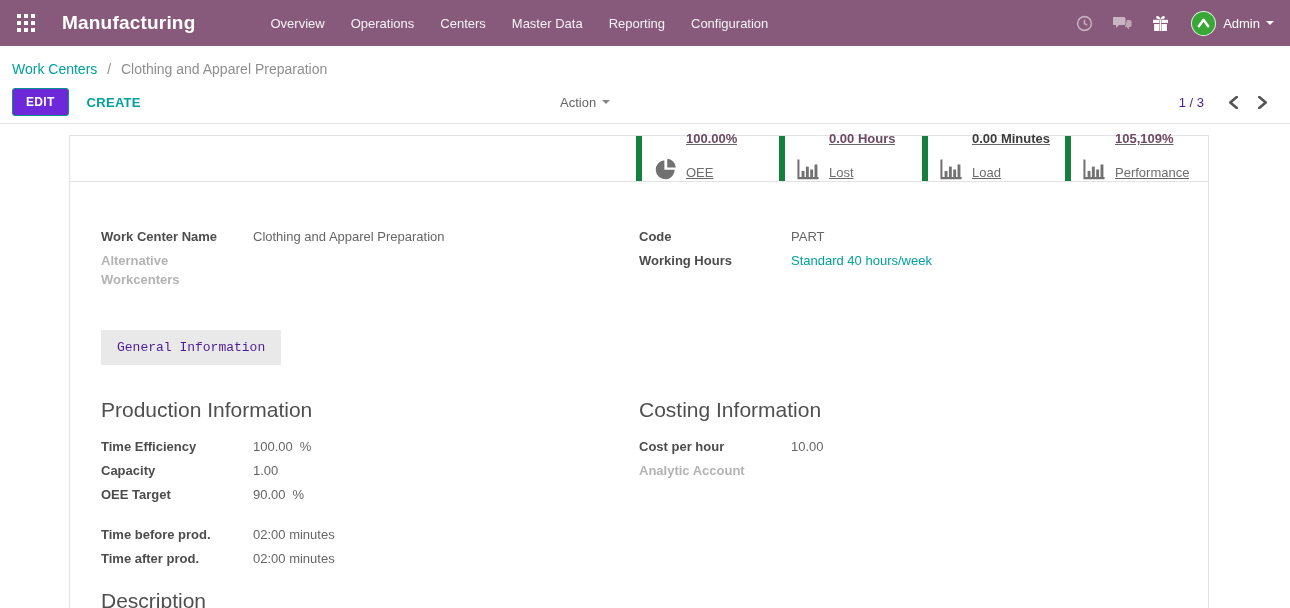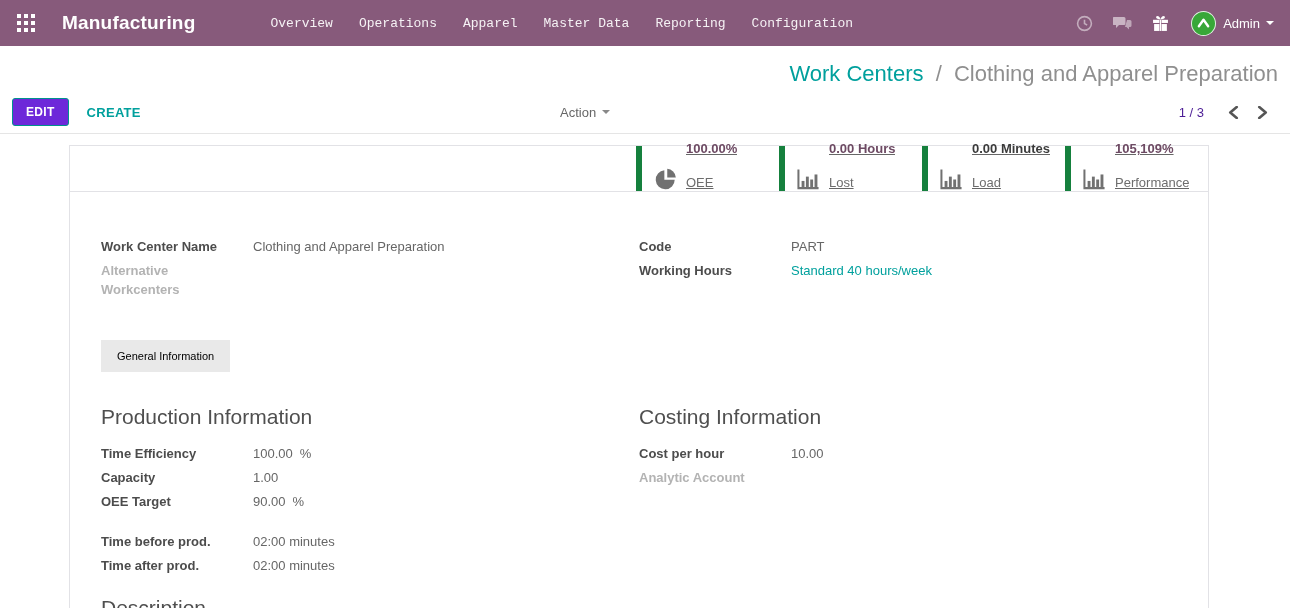--- a/index.html
+++ b/index.html
@@ -3,33 +3,33 @@
 <meta charset="utf-8">
 <style>
   * { margin:0; padding:0; box-sizing:border-box; }
   html,body { width:1290px; height:608px; overflow:hidden; background:#fff;
     font-family:"Liberation Sans","DejaVu Sans",sans-serif; font-size:13px; color:#666; }
 
   
   .navbar { height:46px; background:#875A7B; display:flex; align-items:center; padding:0 16px 0 12px; }
   .apps-btn { width:28px; height:28px; display:flex; align-items:center; justify-content:center; cursor:pointer; }
   .brand { color:#fff; font-size:19px; font-weight:bold; margin-left:22px; letter-spacing:.2px; cursor:pointer; }
-  .nav-menu { display:flex; margin-left:62px;font-family:Liberation Mono, monospace; }
+  .nav-menu { display:flex; margin-left:62px; }
   .nav-item { color:rgba(255,255,255,.92); font-size:13px; padding:8px 13px; cursor:pointer; white-space:nowrap; }
   .nav-right { margin-left:auto; display:flex; align-items:center; }
   .sys-icon { margin-left:20px; cursor:pointer; display:flex; align-items:center; }
   .avatar { width:25px; height:25px; border-radius:50%; background:#38a738; border:1px solid rgba(255,255,255,.85);
     display:flex; align-items:center; justify-content:center; margin-left:22px; }
   .user-name { color:#fff; font-size:13px; margin-left:7px; cursor:pointer; display:flex; align-items:center; }
   .caret-down { width:0; height:0; border-left:4px solid transparent; border-right:4px solid transparent;
     border-top:4px solid currentColor; display:inline-block; margin-left:6px; }
 
   
   .control-panel { background:#fff; border-bottom:1px solid #e5e5e5; }
-  .breadcrumb-row { padding:15px 12px 4px 12px; font-size:22px;text-align:right; }
+  .breadcrumb-row { padding:15px 12px 4px 12px; font-size:14px; }
   .breadcrumb a, .bc-link { color:#00A09D; text-decoration:none; cursor:pointer; }
   .bc-sep { color:#8f8f8f; margin:0 6px; }
   .bc-current { color:#8f8f8f; }
   .buttons-row { height:42px; display:flex; align-items:center; padding:0 20px 0 12px; position:relative; }
   .btn-edit { background:#6d28d9; color:#fff; border:1px solid #00918e; border-radius:3px;
     font-size:12px; font-weight:bold; letter-spacing:.3px; padding:6px 13px; cursor:pointer; }
   .btn-create { background:none; border:none; color:#00A09D; font-size:13px; font-weight:bold;
     letter-spacing:.3px; margin-left:18px; cursor:pointer; }
   .action-dd { position:absolute; left:560px; color:#666; font-size:13px; cursor:pointer; display:flex; align-items:center; }
   .action-dd .caret-down { color:#888; }
@@ -54,22 +54,22 @@
   .fields-grid { display:flex; }
   .fcol { width:50%; }
   .field-row { display:flex; margin-bottom:5px; line-height:19px; }
   .f-label { width:152px; flex-shrink:0; font-weight:bold; color:#4c4c4c; padding-right:10px; }
   .f-label.muted { color:#b3b3b3; }
   .f-value { color:#666; }
   .f-value.link { color:#00A09D; cursor:pointer; }
   .f-suffix { color:#666; margin-left:7px; }
 
   .tab-strip { margin-top:36px; }
-  .tab { display:inline-block; background:#e9e9e9; color:#000000; font-size:11px;
-    padding:10px 16px; cursor:pointer; }
+  .tab { display:inline-block; background:#e9e9e9; color:#4c1d95; font-size:13px;
+    padding:10px 16px; cursor:pointer;font-family:Liberation Mono, monospace; }
 
   .notebook { margin-top:33px; }
   .section-title { font-size:21px; font-weight:normal; color:#4f4f4f; margin-bottom:15px; }
   .timing-block { margin-top:21px; }
   .desc-title { margin-top:21px; }
 </style>
 </head>
 <body>
 
 <div class="navbar">
@@ -85,21 +85,21 @@
         <rect x="0" y="14" width="4" height="4"></rect>
           <rect x="7" y="14" width="4" height="4"></rect>
           <rect x="14" y="14" width="4" height="4"></rect>
       </g>
     </svg>
   </div>
   <div class="brand">Manufacturing</div>
   <div class="nav-menu">
     <div class="nav-item">Overview</div>
     <div class="nav-item">Operations</div>
-    <div class="nav-item">Apparel</div>
+    <div class="nav-item">Centers</div>
     <div class="nav-item">Master Data</div>
     <div class="nav-item">Reporting</div>
     <div class="nav-item">Configuration</div>
   </div>
   <div class="nav-right">
     <div class="sys-icon">
       <svg width="17" height="17" viewBox="0 0 16 16" fill="none" stroke="rgba(255,255,255,.5)" stroke-width="1.5">
         <circle cx="8" cy="8" r="6.5"></circle>
           <path d="M8 4.5V8l2.5 1.5"></path>
       </svg>

